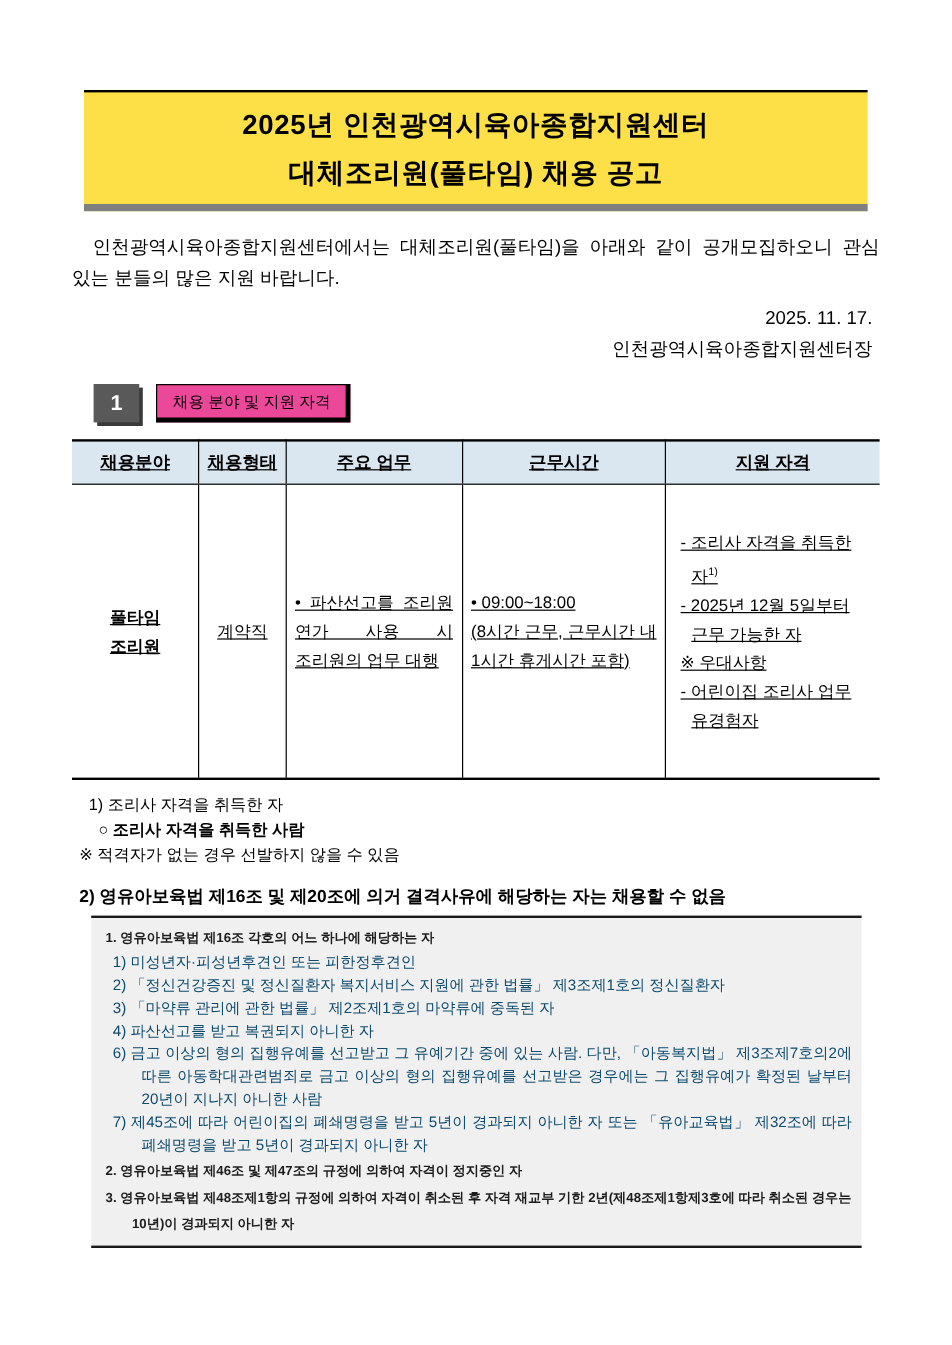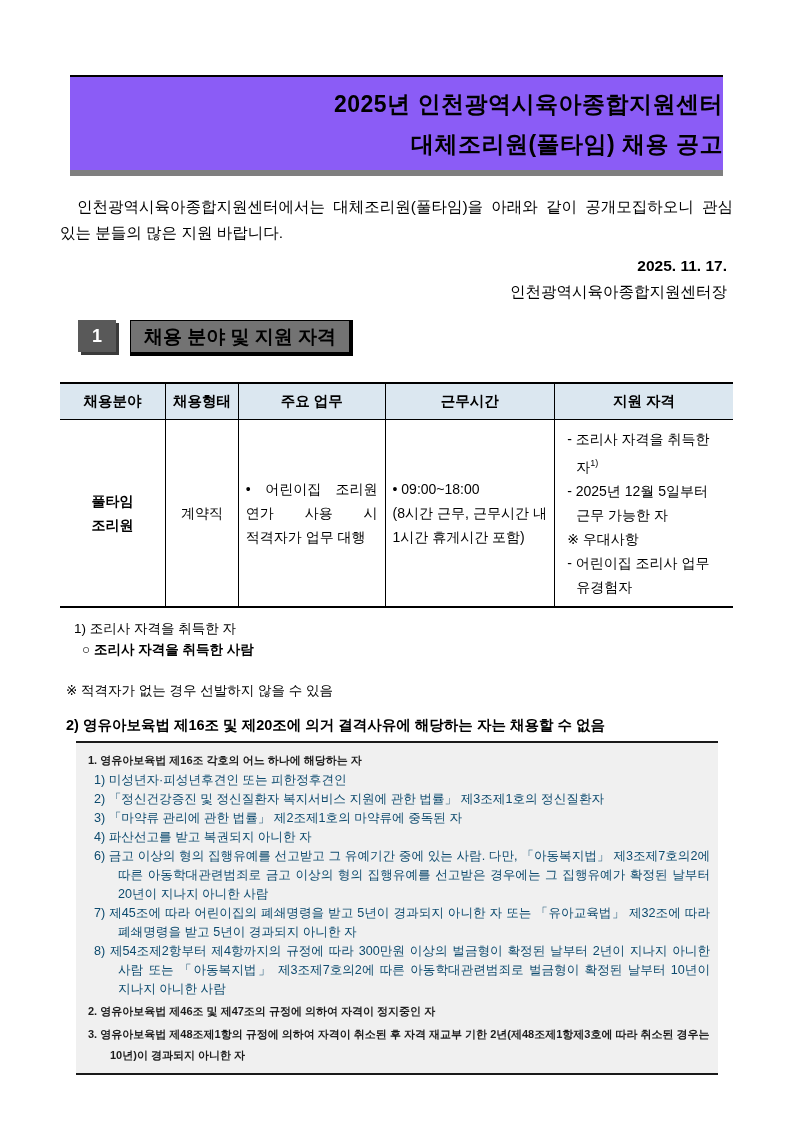--- a/index.html
+++ b/index.html
@@ -6,84 +6,85 @@
   body{
     width:793px;height:1121px;background:#ffffff;color:#000;
     font-family:"Liberation Sans","DejaVu Sans",sans-serif;
     overflow:hidden;
   }
   .page{width:793px;height:1121px;box-sizing:border-box;padding:0 60px;}
 
   
   .title-box{
     margin:75px 10px 0 10px;
-    background:#8b5cf6;
+    background:#fde047;
     border-top:2.5px solid #000;
     border-bottom:6px solid #7f7f7f;
-    text-align:right;
+    text-align:center;
     padding:7px 0 6px 0;
   }
   .title-line{
     font-size:23px;font-weight:bold;line-height:40px;letter-spacing:0.5px;
   }
 
   
   .intro{
     margin-top:18px;
     font-size:15.5px;line-height:26px;
     text-align:justify;text-indent:1.1em;
     word-break:keep-all;
   }
   .date-line,.signer-line{
     text-align:right;font-size:15.5px;line-height:24px;padding-right:6px;
   }
-  .date-line{margin-top:8px;font-weight:bold;}
+  .date-line{margin-top:8px;}
   .signer-line{margin-top:2px;}
 
   
   .sec1{margin-top:16px;display:flex;align-items:stretch;}
   .sec1-badge{
     width:38px;height:32px;background:#595959;color:#fff;
     font-size:18px;font-weight:bold;display:flex;align-items:center;justify-content:center;
     box-shadow:3px 3px 0 #3a3a3a;margin-left:18px;
   }
   .sec1-label{
-    margin-left:14px;background:#737373;
+    margin-left:14px;background:#ec4899;
     border:1.5px solid #000;border-right:4px solid #000;border-bottom:4px solid #000;
     padding:3px 13px 2px 13px;
-    font-size:19px;font-weight:bold;display:flex;align-items:center;
+    font-size:13px;font-weight:normal;display:flex;align-items:center;
   }
 
   
   table.recruit{
-    width:100%;border-collapse:collapse;margin-top:26px;
+    width:100%;border-collapse:collapse;margin-top:14px;
     border-top:2.5px solid #000;border-bottom:2.5px solid #000;
     table-layout:fixed;
+    text-decoration:underline;
   }
   table.recruit th{
     background:#dbe7f0;font-size:14.5px;font-weight:bold;
     height:33px;border-bottom:1.5px solid #000;
   }
   table.recruit th + th, table.recruit td + td{border-left:1px solid #000;}
   table.recruit td{
-    height:187px;vertical-align:middle;font-size:14px;line-height:24px;
+    height:245px;vertical-align:middle;font-size:14px;line-height:24px;
     padding:4px 7px;box-sizing:border-box;word-break:keep-all;
   }
   td.c-center{text-align:center;font-weight:bold;white-space:pre-line;}
   td.c-type{text-align:center;}
   td.c-just{text-align:justify;}
   td.c-qual{font-size:13px;line-height:22px;padding:4px 5px;}
   .q-item{padding-left:14px;text-indent:-9px;}
   .q-item sup{font-size:9px;}
 
   
   .footnotes{margin-top:10px;font-size:13.5px;line-height:21px;}
   .fn{padding-left:14px;}
   .fn-bold{font-weight:bold;padding-left:22px;}
-  .fn-star{padding-left:6px;margin-top:20px;}
+  .fn-star{padding-left:6px;}
 
   
   .sec2-heading{
     margin-top:15px;font-size:14.5px;font-weight:bold;padding-left:6px;
     word-break:keep-all;
   }
   .disq-box{
     margin:6px 15px 0 16px;
     background:#f0f0f0;
     border-top:2px solid #1a1a1a;border-bottom:2.5px solid #1a1a1a;
@@ -132,21 +133,21 @@
         <th>주요 업무</th>
         <th>근무시간</th>
         <th>지원 자격</th>
       </tr>
     </thead>
     <tbody>
       <tr>
         <td class="c-center">풀타임
 조리원</td>
         <td class="c-type">계약직</td>
-        <td class="c-just">• 어린이집 조리원 연가 사용 시 적격자가 업무 대행</td>
+        <td class="c-just">• 파산선고를 조리원 연가 사용 시 조리원의 업무 대행</td>
         <td class="c-just">
           <div>• 09:00~18:00</div>
           <div>(8시간 근무, 근무시간 내 1시간 휴게시간 포함)</div>
         </td>
         <td class="c-qual">
           <div class="q-item"><span>- 조리사 자격을 취득한 자</span><sup>1)</sup></div>
           <div class="q-item">- 2025년 12월 5일부터 근무 가능한 자</div>
           <div class="q-item">※ 우대사항</div>
           <div class="q-item">- 어린이집 조리사 업무 유경험자</div>
         </td>
@@ -163,18 +164,17 @@
   <div class="sec2-heading">2) 영유아보육법 제16조 및 제20조에 의거 결격사유에 해당하는 자는 채용할 수 없음</div>
 
   <div class="disq-box">
     <div class="box-h">1. 영유아보육법 제16조 각호의 어느 하나에 해당하는 자</div>
     <div class="box-item">1) 미성년자·피성년후견인 또는 피한정후견인</div>
     <div class="box-item">2) 「정신건강증진 및 정신질환자 복지서비스 지원에 관한 법률」 제3조제1호의 정신질환자</div>
     <div class="box-item">3) 「마약류 관리에 관한 법률」 제2조제1호의 마약류에 중독된 자</div>
     <div class="box-item">4) 파산선고를 받고 복권되지 아니한 자</div>
     <div class="box-item">6) 금고 이상의 형의 집행유예를 선고받고 그 유예기간 중에 있는 사람. 다만, 「아동복지법」 제3조제7호의2에 따른 아동학대관련범죄로 금고 이상의 형의 집행유예를 선고받은 경우에는 그 집행유예가 확정된 날부터 20년이 지나지 아니한 사람</div>
     <div class="box-item">7) 제45조에 따라 어린이집의 폐쇄명령을 받고 5년이 경과되지 아니한 자 또는 「유아교육법」 제32조에 따라 폐쇄명령을 받고 5년이 경과되지 아니한 자</div>
-    <div class="box-item">8) 제54조제2항부터 제4항까지의 규정에 따라 300만원 이상의 벌금형이 확정된 날부터 2년이 지나지 아니한 사람 또는 「아동복지법」 제3조제7호의2에 따른 아동학대관련범죄로 벌금형이 확정된 날부터 10년이 지나지 아니한 사람</div>
     <div class="box-h">2. 영유아보육법 제46조 및 제47조의 규정에 의하여 자격이 정지중인 자</div>
     <div class="box-h">3. 영유아보육법 제48조제1항의 규정에 의하여 자격이 취소된 후 자격 재교부 기한 2년(제48조제1항제3호에 따라 취소된 경우는 10년)이 경과되지 아니한 자</div>
   </div>
 
 </div>
 
 </body></html>

